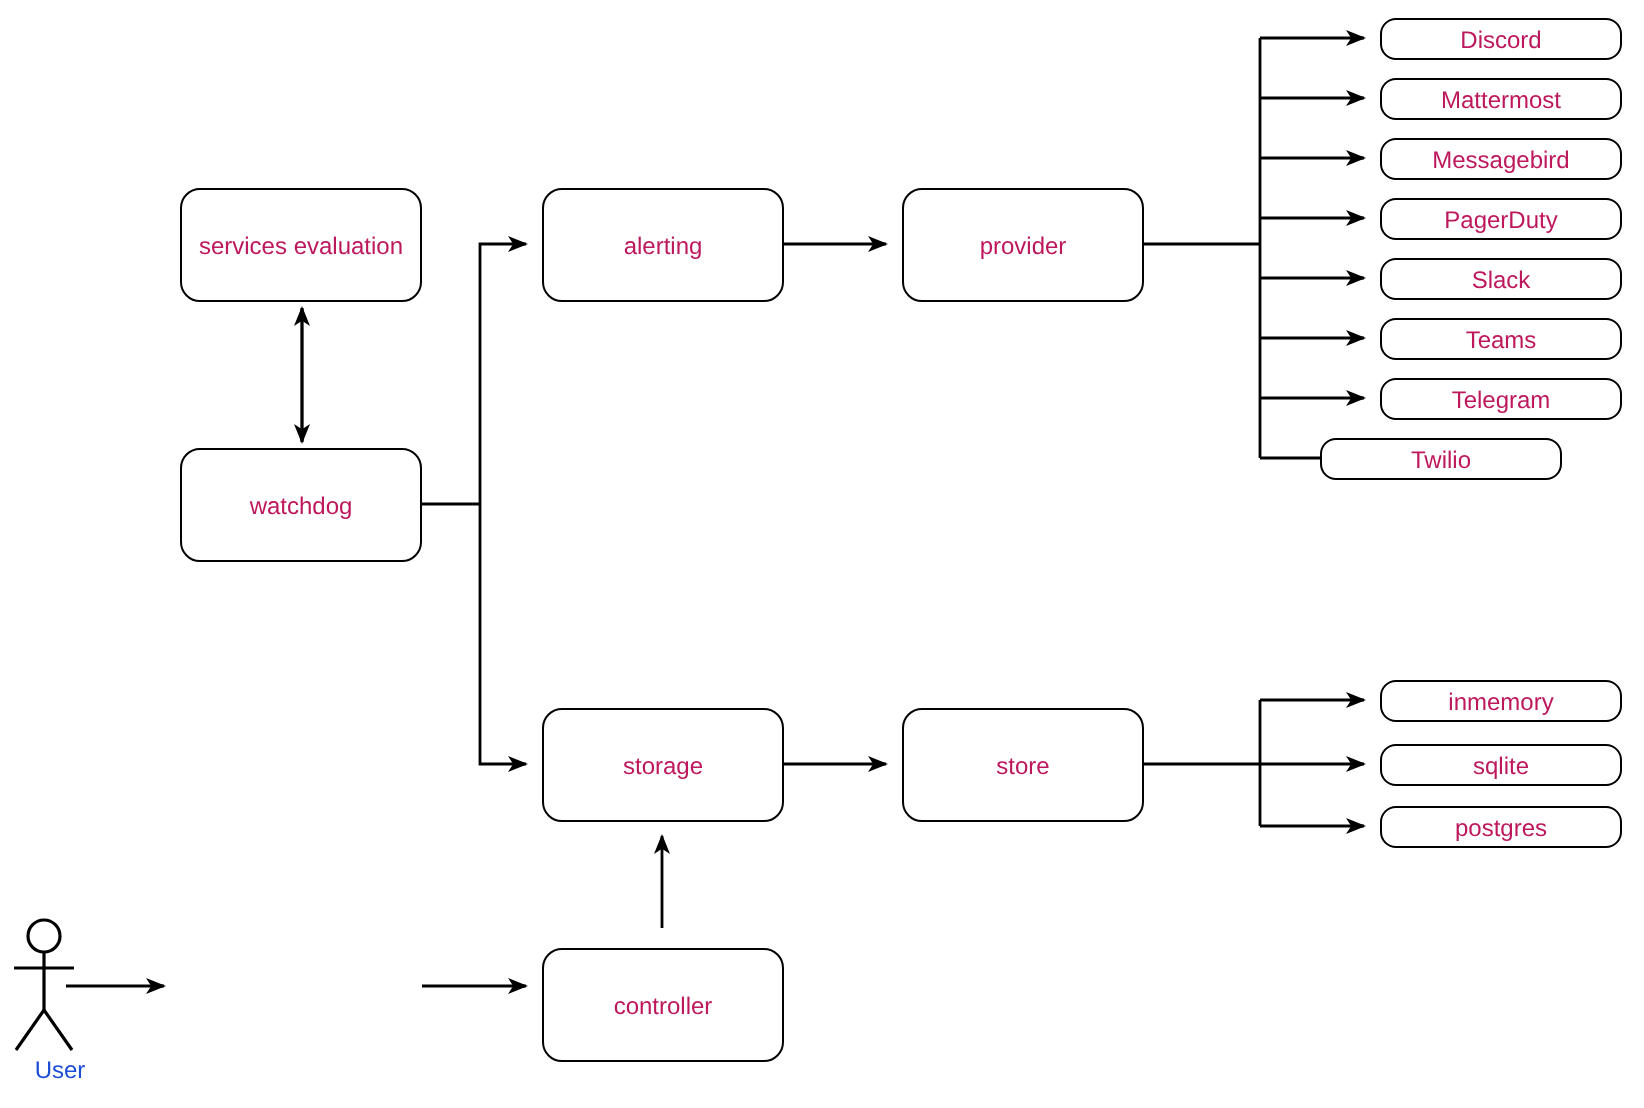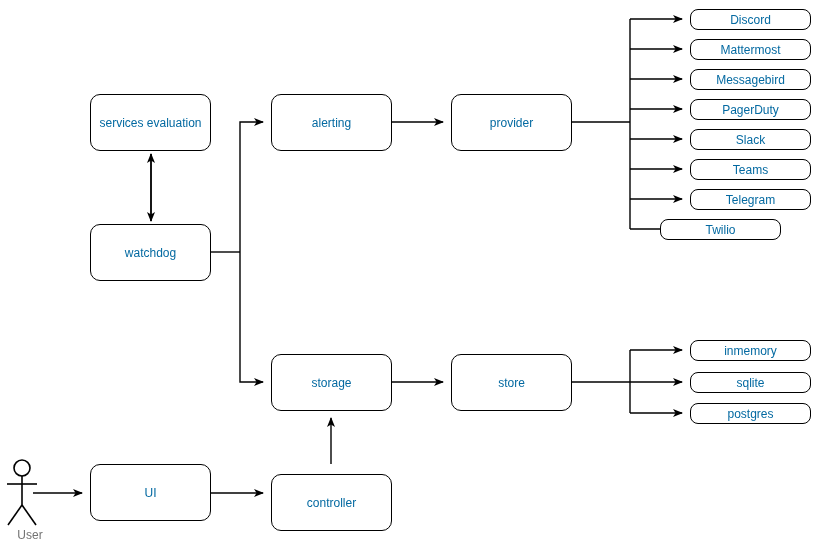--- a/index.html
+++ b/index.html
@@ -25,21 +25,21 @@
   }
   .node {
     position: absolute;
     box-sizing: border-box;
     border: 1px solid #000000;
     border-radius: 9px;
     background: #ffffff;
     display: flex;
     align-items: center;
     justify-content: center;
-    color: #0369a1;
+    color: #be185d;
     font-size: 12px;
     line-height: 1;
     text-align: center;
     white-space: nowrap;
   }
   .node.big {
     width: 121px;
     height: 57px;
     border-radius: 10px;
   }
@@ -49,21 +49,21 @@
     border-radius: 8px;
     font-size: 12px;
   }
   .actor-label {
     position: absolute;
     left: 0px;
     top: 528px;
     width: 60px;
     text-align: center;
     font-size: 12px;
-    color: #737373;
+    color: #1d4ed8;
     font-family: "Liberation Sans", sans-serif;
   }
 </style>
 </head>
 <body>
 
 <div id="canvas">
 
   <svg id="wires" viewBox="0 0 822 554" xmlns="http://www.w3.org/2000/svg">
     <defs>
@@ -140,23 +140,20 @@
   </div>
 
   <div class="node big" style="left:271px; top:354px;">
     <span>storage</span>
   </div>
 
   <div class="node big" style="left:451px; top:354px;">
     <span>store</span>
   </div>
 
-  <div class="node big" style="left:90px; top:464px;">
-    <span>UI</span>
-  </div>
 
   <div class="node big" style="left:271px; top:464px;margin-top:10px;">
     <span>controller</span>
   </div>
 
   <div class="node small" style="left:690px; top:9px;">
     <span>Discord</span>
   </div>
   <div class="node small" style="left:690px; top:39px;">
     <span>Mattermost</span>

